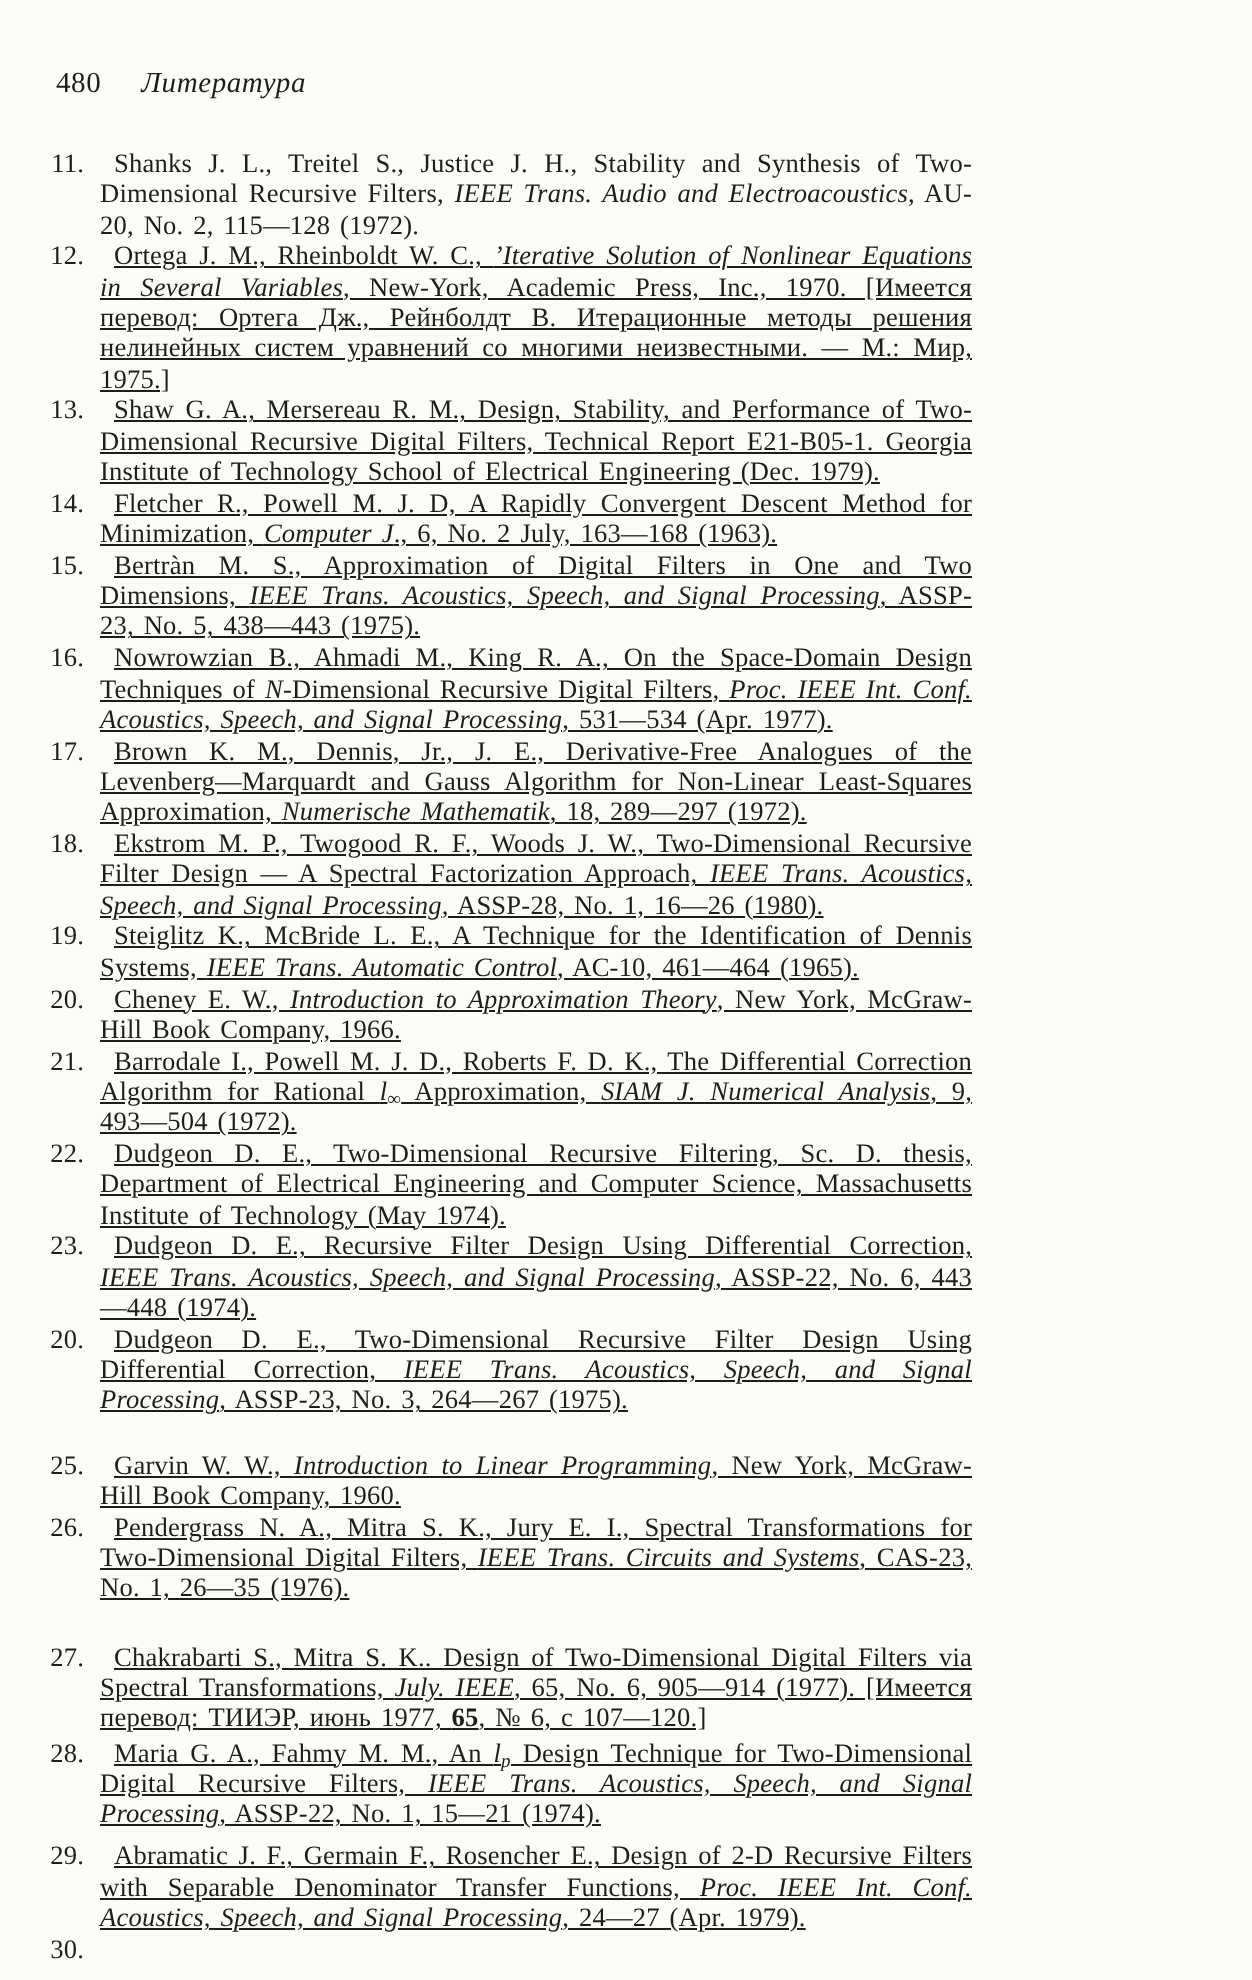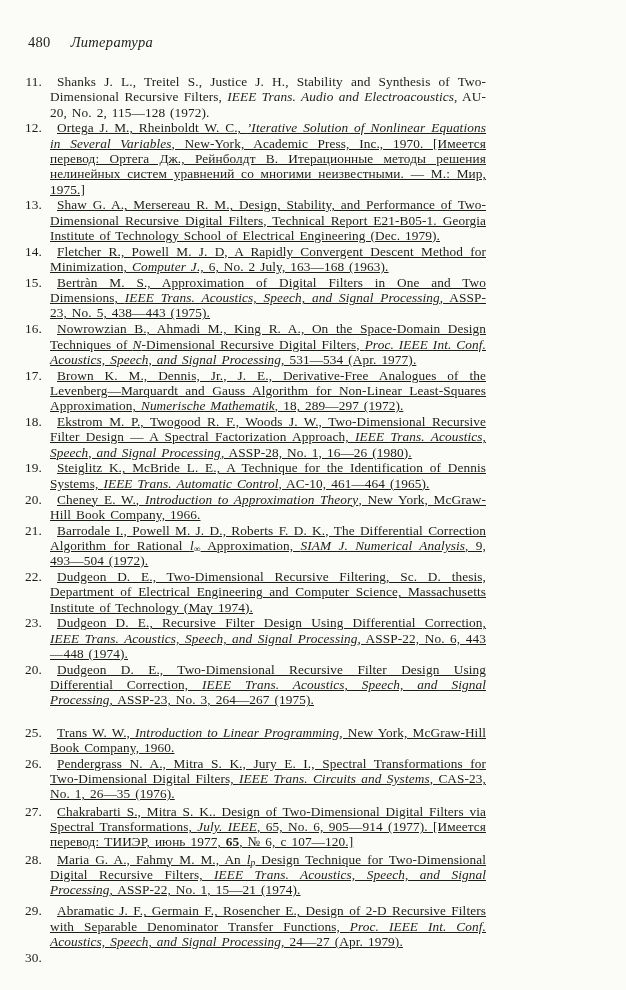--- a/index.html
+++ b/index.html
@@ -42,21 +42,21 @@
     text-indent: 7px;
     font-size: 13.3px;
     line-height: 15.3px;
     text-align: justify;
     letter-spacing: 0.1px;
     word-spacing: 1.5px;
   }
   .ref + .ref { margin-top: 0.5px; text-decoration: underline; }
   
   .refs .ref:nth-child(15) { margin-top: 17px; }
-  .refs .ref:nth-child(17) { margin-top: 2px; }
+  .refs .ref:nth-child(17) { margin-top: 19px; }
   .refs .ref:nth-child(18) { margin-top: 2px; }
   .refs .ref:nth-child(19) { margin-top: 6px; }
   .num {
     position: absolute;
     left: 0;
     top: 0;
     width: 17px;
     text-align: right;
     text-indent: 0;
   }
@@ -83,20 +83,20 @@
       <li class="ref"><span class="num">15.</span><span><span class="">Bertràn M. S., Approximation of Digital Filters in One and Two Dimensions, </span><span class="it">IEEE Trans. Acoustics, Speech, and Signal Processing</span><span class="">, ASSP-23, No. 5, 438—443 (1975).</span></span></li>
       <li class="ref"><span class="num">16.</span><span><span class="">Nowrowzian B., Ahmadi M., King R. A., On the Space-Domain Design Techniques of </span><span class="it">N</span><span class="">-Dimensional Recursive Digital Filters, </span><span class="it">Proc. IEEE Int. Conf. Acoustics, Speech, and Signal Processing</span><span class="">, 531—534 (Apr. 1977).</span></span></li>
       <li class="ref"><span class="num">17.</span><span><span class="">Brown K. M., Dennis, Jr., J. E., Derivative-Free Analogues of the Levenberg—Marquardt and Gauss Algorithm for Non-Linear Least-Squares Approximation, </span><span class="it">Numerische Mathematik</span><span class="">, 18, 289—297 (1972).</span></span></li>
       <li class="ref"><span class="num">18.</span><span><span class="">Ekstrom M. P., Twogood R. F., Woods J. W., Two-Dimensional Recursive Filter Design — A Spectral Factorization Approach, </span><span class="it">IEEE Trans. Acoustics, Speech, and Signal Processing</span><span class="">, ASSP-28, No. 1, 16—26 (1980).</span></span></li>
       <li class="ref"><span class="num">19.</span><span><span class="">Steiglitz K., McBride L. E., A Technique for the Identification of Dennis Systems, </span><span class="it">IEEE Trans. Automatic Control</span><span class="">, AC-10, 461—464 (1965).</span></span></li>
       <li class="ref"><span class="num">20.</span><span><span class="">Cheney E. W., </span><span class="it">Introduction to Approximation Theory</span><span class="">, New York, McGraw-Hill Book Company, 1966.</span></span></li>
       <li class="ref"><span class="num">21.</span><span><span class="">Barrodale I., Powell M. J. D., Roberts F. D. K., The Differential Correction Algorithm for Rational </span><span class="it">l</span><sub>∞</sub><span class=""> Approximation, </span><span class="it">SIAM J. Numerical Analysis</span><span class="">, 9, 493—504 (1972).</span></span></li>
       <li class="ref"><span class="num">22.</span><span><span class="">Dudgeon D. E., Two-Dimensional Recursive Filtering, Sc. D. thesis, Department of Electrical Engineering and Computer Science, Massachusetts Institute of Technology (May 1974).</span></span></li>
       <li class="ref"><span class="num">23.</span><span><span class="">Dudgeon D. E., Recursive Filter Design Using Differential Correction, </span><span class="it">IEEE Trans. Acoustics, Speech, and Signal Processing</span><span class="">, ASSP-22, No. 6, 443—448 (1974).</span></span></li>
       <li class="ref"><span class="num">20.</span><span><span class="">Dudgeon D. E., Two-Dimensional Recursive Filter Design Using Differential Correction, </span><span class="it">IEEE Trans. Acoustics, Speech, and Signal Processing</span><span class="">, ASSP-23, No. 3, 264—267 (1975).</span></span></li>
-      <li class="ref"><span class="num">25.</span><span><span class="">Trans W. W., </span><span class="it">Introduction to Linear Programming</span><span class="">, New York, McGraw-Hill Book Company, 1960.</span></span></li>
+      <li class="ref"><span class="num">25.</span><span><span class="">Garvin W. W., </span><span class="it">Introduction to Linear Programming</span><span class="">, New York, McGraw-Hill Book Company, 1960.</span></span></li>
       <li class="ref"><span class="num">26.</span><span><span class="">Pendergrass N. A., Mitra S. K., Jury E. I., Spectral Transformations for Two-Dimensional Digital Filters, </span><span class="it">IEEE Trans. Circuits and Systems</span><span class="">, CAS-23, No. 1, 26—35 (1976).</span></span></li>
       <li class="ref"><span class="num">27.</span><span><span class="">Chakrabarti S., Mitra S. K.. Design of Two-Dimensional Digital Filters via Spectral Transformations, </span><span class="it">July. IEEE</span><span class="">, 65, No. 6, 905—914 (1977). [Имеется перевод: ТИИЭР, июнь 1977, </span><span class="bd">65</span><span class="">, № 6, с 107—120.]</span></span></li>
       <li class="ref"><span class="num">28.</span><span><span class="">Maria G. A., Fahmy M. M., An </span><span class="it">l</span><sub class="it">p</sub><span class=""> Design Technique for Two-Dimensional Digital Recursive Filters, </span><span class="it">IEEE Trans. Acoustics, Speech, and Signal Processing</span><span class="">, ASSP-22, No. 1, 15—21 (1974).</span></span></li>
       <li class="ref"><span class="num">29.</span><span><span class="">Abramatic J. F., Germain F., Rosencher E., Design of 2-D Recursive Filters with Separable Denominator Transfer Functions, </span><span class="it">Proc. IEEE Int. Conf. Acoustics, Speech, and Signal Processing</span><span class="">, 24—27 (Apr. 1979).</span></span></li>
       <li class="ref"><span class="num">30.</span></li>
     </ol>
 </div>
 
 </body></html>

